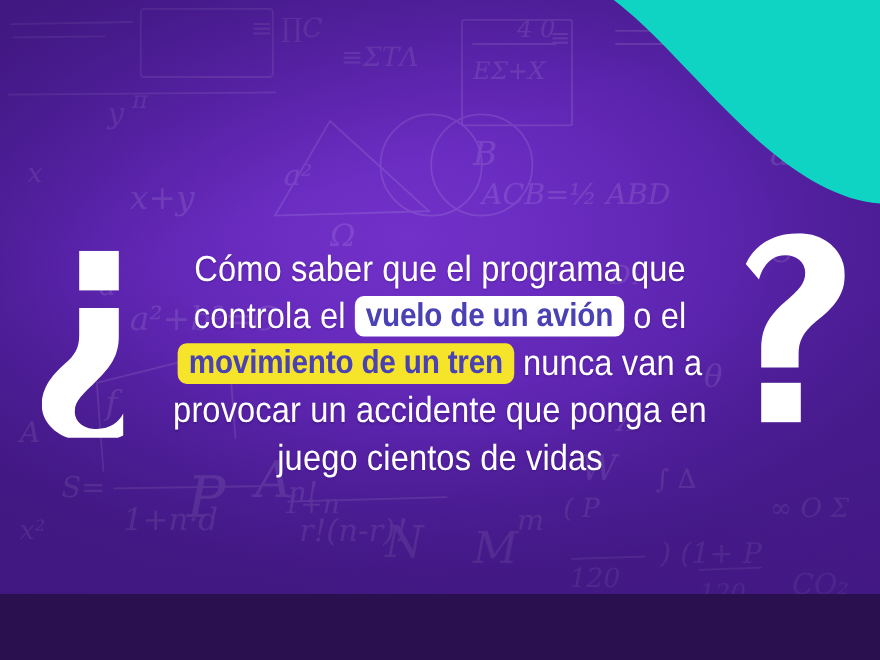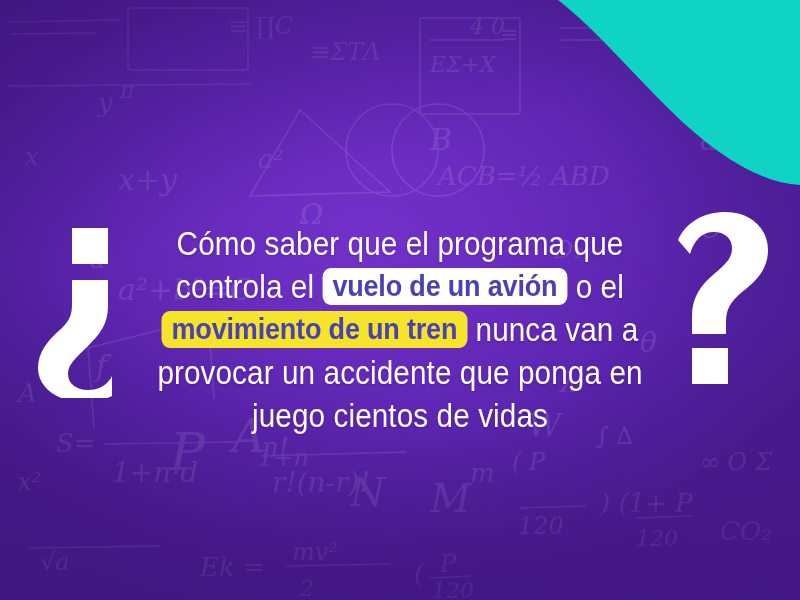--- a/index.html
+++ b/index.html
@@ -3,21 +3,21 @@
 <meta charset="utf-8">
 <style>
   html, body {
     margin: 0;
     padding: 0;
     background: #2b1050;
   }
   #stage {
     position: relative;
     width: 800px;
-    height: 600px;
+    height: 540px;
     overflow: hidden;
     font-family: "Liberation Sans", sans-serif;
     background: #5a23a8;
   }
 
   
   .bg-base {
     position: absolute;
     inset: 0;
     background:

